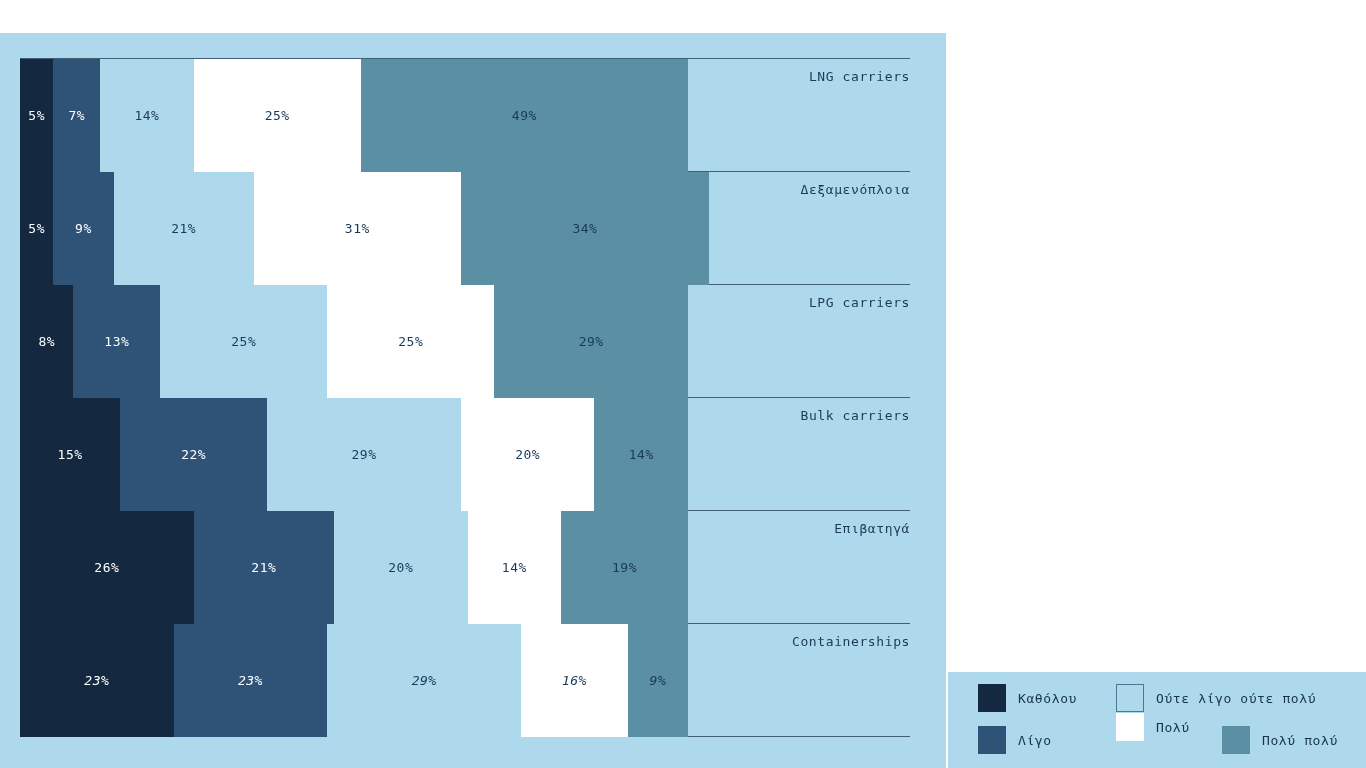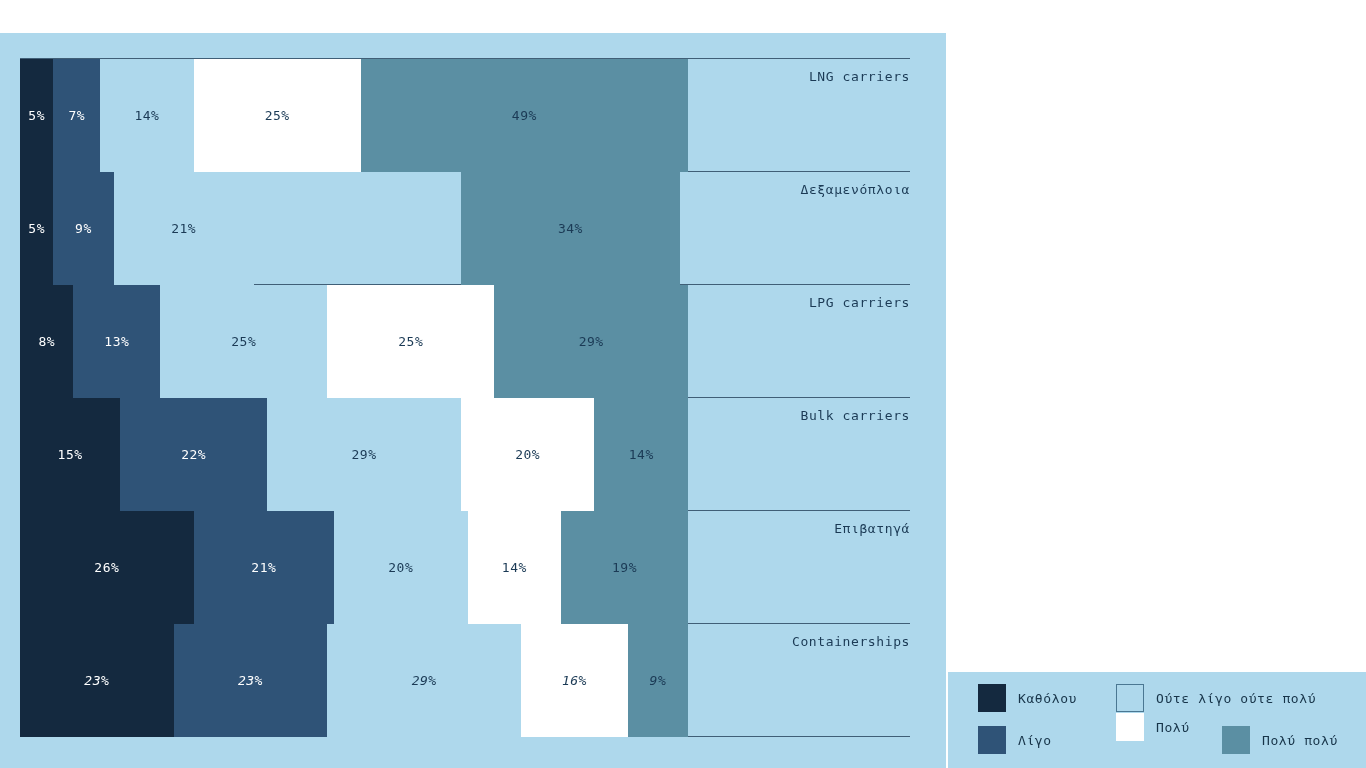--- a/index.html
+++ b/index.html
@@ -105,21 +105,24 @@
         <div class="bar-row" style="top: 139px; width: 668px;">
           <div class="seg" style="left: 0px; width: 33.4px; background: rgb(20, 41, 63); color: rgb(255, 255, 255);">
             <span>5%</span>
           </div>
           <div class="seg" style="left: 33.4px; width: 60.12px; background: rgb(47, 83, 119); color: rgb(255, 255, 255);">
             <span>9%</span>
           </div>
           <div class="seg" style="left: 93.52px; width: 140.28px; background: rgb(174, 216, 236); color: rgb(27, 58, 85);">
             <span>21%</span>
           </div>
-          <div class="seg" style="left: 440.88px; width: 219px; background: rgb(91, 143, 163); color: rgb(27, 58, 85);">
+          <div class="seg" style="left: 233.8px; width: 207.08px; background: rgb(255, 255, 255); color: rgb(27, 58, 85);">
+            <span>31%</span>
+          </div>
+          <div class="seg" style="left: 440.88px; width: 248px; background: rgb(91, 143, 163); color: rgb(27, 58, 85);">
             <span>34%</span>
           </div>
         </div>
         <div class="cat-label" style="top: 149px;">Δεξαμενόπλοια</div>
         <div class="bar-row" style="top: 252px; width: 668px;">
           <div class="seg" style="left: 0px; width: 53.44px; background: rgb(20, 41, 63); color: rgb(255, 255, 255);">
             <span>8%</span>
           </div>
           <div class="seg" style="left: 53.44px; width: 86.84px; background: rgb(47, 83, 119); color: rgb(255, 255, 255);">
             <span>13%</span>

